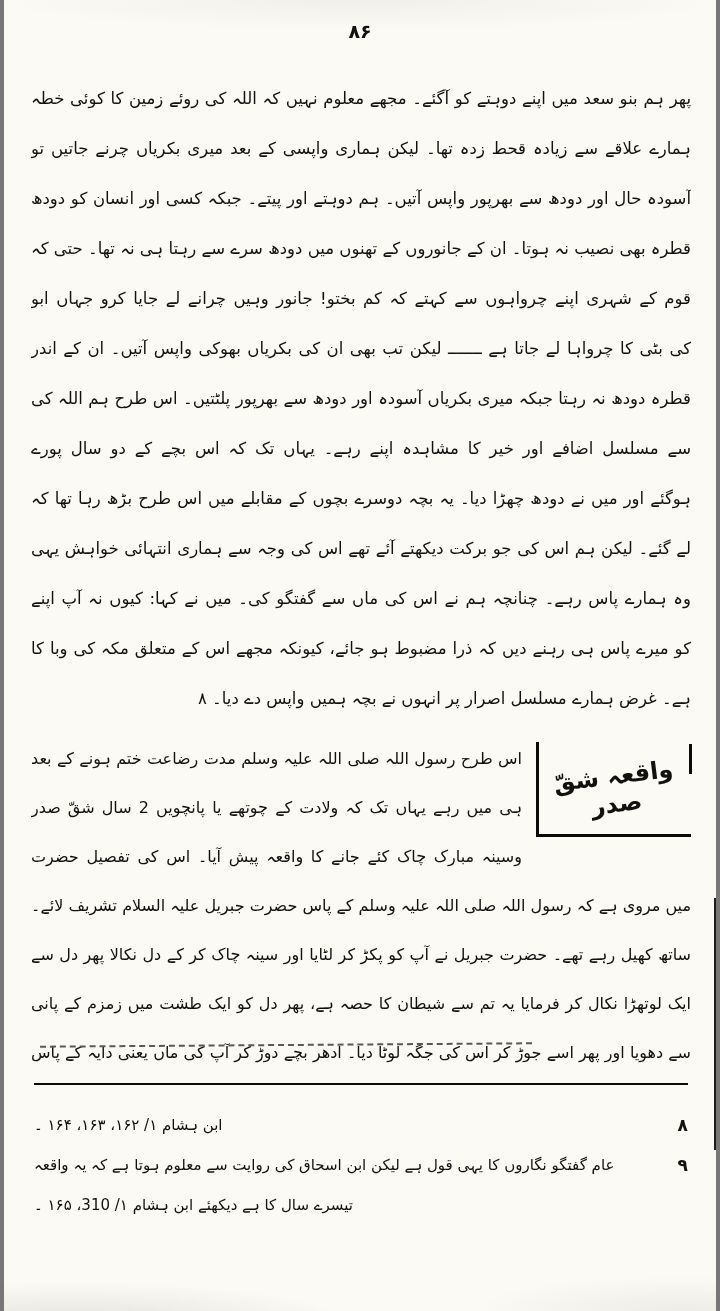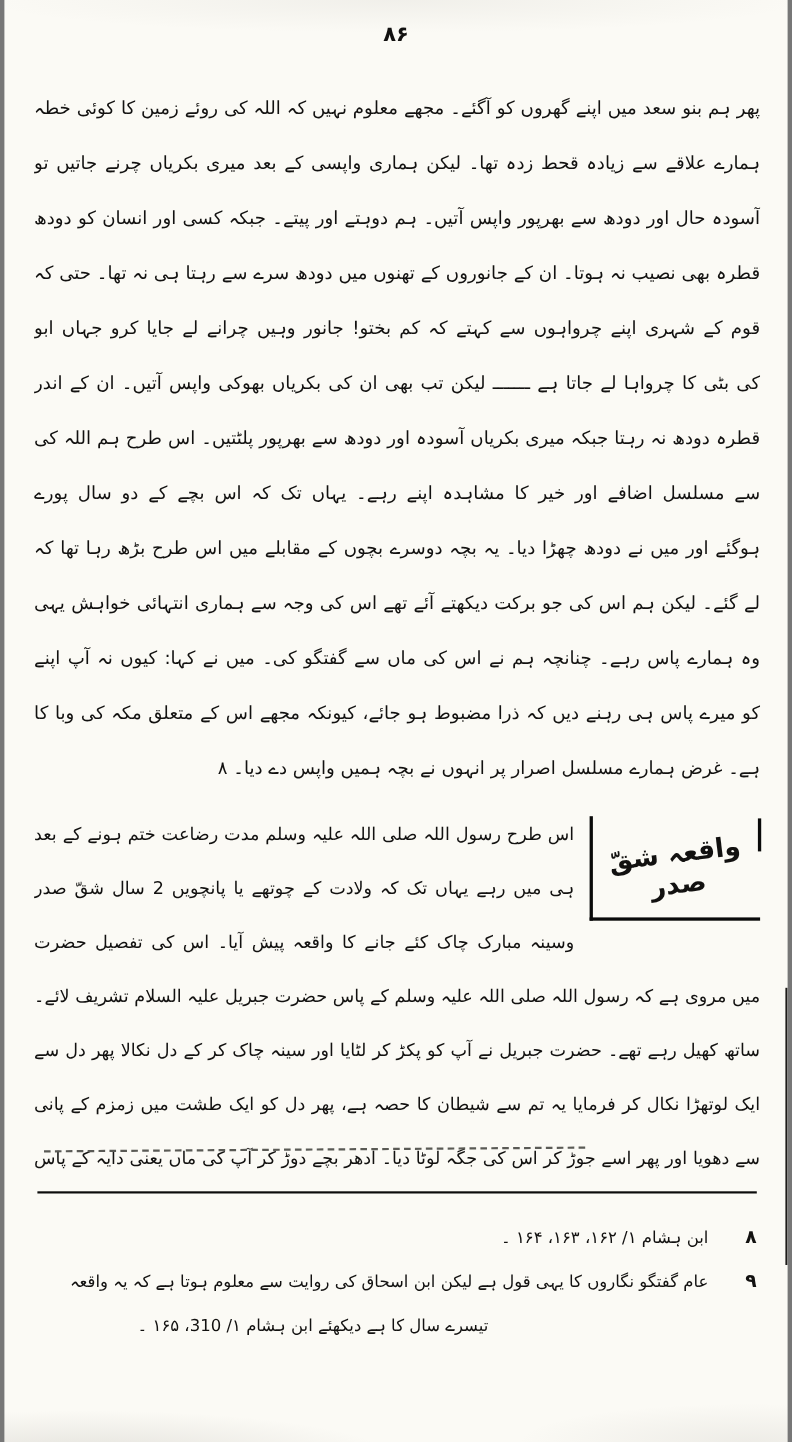--- a/index.html
+++ b/index.html
@@ -49,32 +49,32 @@
   }
   .fn-rule{
     margin:6px 28px 0 30px;height:0;
     border-top:2.5px solid #0c0c0c;
     box-shadow:0 2px 0 -1px rgba(20,20,20,.35);
   }
   .footnotes{margin:20px 28px 0 30px;font-size:15px;}
   .fn-row{display:flex;gap:24px;align-items:flex-start;}
   .fn-marker{font-weight:bold;min-width:20px;font-size:17px;line-height:40px;text-align:right;}
   .fn-text{flex:1;}
-  .fn-line{line-height:40px;text-align:right;white-space:nowrap;overflow:hidden;}
+  .fn-line{line-height:40px;text-align:left;white-space:nowrap;overflow:hidden;}
   .fn-line.indent{margin-right:200px;}
 </style>
 </head>
 <body>
 
 <div class="page">
 
   <div class="page-number">۸۶</div>
 
   <div class="body1">
-    <div class="tline">پھر ہم بنو سعد میں اپنے گھروں کو آگئے۔ مجھے معلوم نہیں کہ اللہ کی روئے زمین کا کوئی خطہ</div>
+    <div class="tline">پھر ہم بنو سعد میں اپنے دوہتے کو آگئے۔ مجھے معلوم نہیں کہ اللہ کی روئے زمین کا کوئی خطہ</div>
     <div class="tline">ہمارے علاقے سے زیادہ قحط زدہ تھا۔ لیکن ہماری واپسی کے بعد میری بکریاں چرنے جاتیں تو</div>
     <div class="tline">آسودہ حال اور دودھ سے بھرپور واپس آتیں۔ ہم دوہتے اور پیتے۔ جبکہ کسی اور انسان کو دودھ کا ایک</div>
     <div class="tline">قطرہ بھی نصیب نہ ہوتا۔ ان کے جانوروں کے تھنوں میں دودھ سرے سے رہتا ہی نہ تھا۔ حتی کہ ہماری</div>
     <div class="tline">قوم کے شہری اپنے چرواہوں سے کہتے کہ کم بختو! جانور وہیں چرانے لے جایا کرو جہاں ابو ذویب</div>
     <div class="tline">کی بٹی کا چرواہا لے جاتا ہے ـــــــ لیکن تب بھی ان کی بکریاں بھوکی واپس آتیں۔ ان کے اندر ایک</div>
     <div class="tline">قطرہ دودھ نہ رہتا جبکہ میری بکریاں آسودہ اور دودھ سے بھرپور پلٹتیں۔ اس طرح ہم اللہ کی طرف</div>
     <div class="tline">سے مسلسل اضافے اور خیر کا مشاہدہ اپنے رہے۔ یہاں تک کہ اس بچے کے دو سال پورے</div>
     <div class="tline">ہوگئے اور میں نے دودھ چھڑا دیا۔ یہ بچہ دوسرے بچوں کے مقابلے میں اس طرح بڑھ رہا تھا کہ دو سال</div>
     <div class="tline">لے گئے۔ لیکن ہم اس کی جو برکت دیکھتے آئے تھے اس کی وجہ سے ہماری انتہائی خواہش یہی تھی کہ</div>
     <div class="tline">وہ ہمارے پاس رہے۔ چنانچہ ہم نے اس کی ماں سے گفتگو کی۔ میں نے کہا: کیوں نہ آپ اپنے بچے</div>

